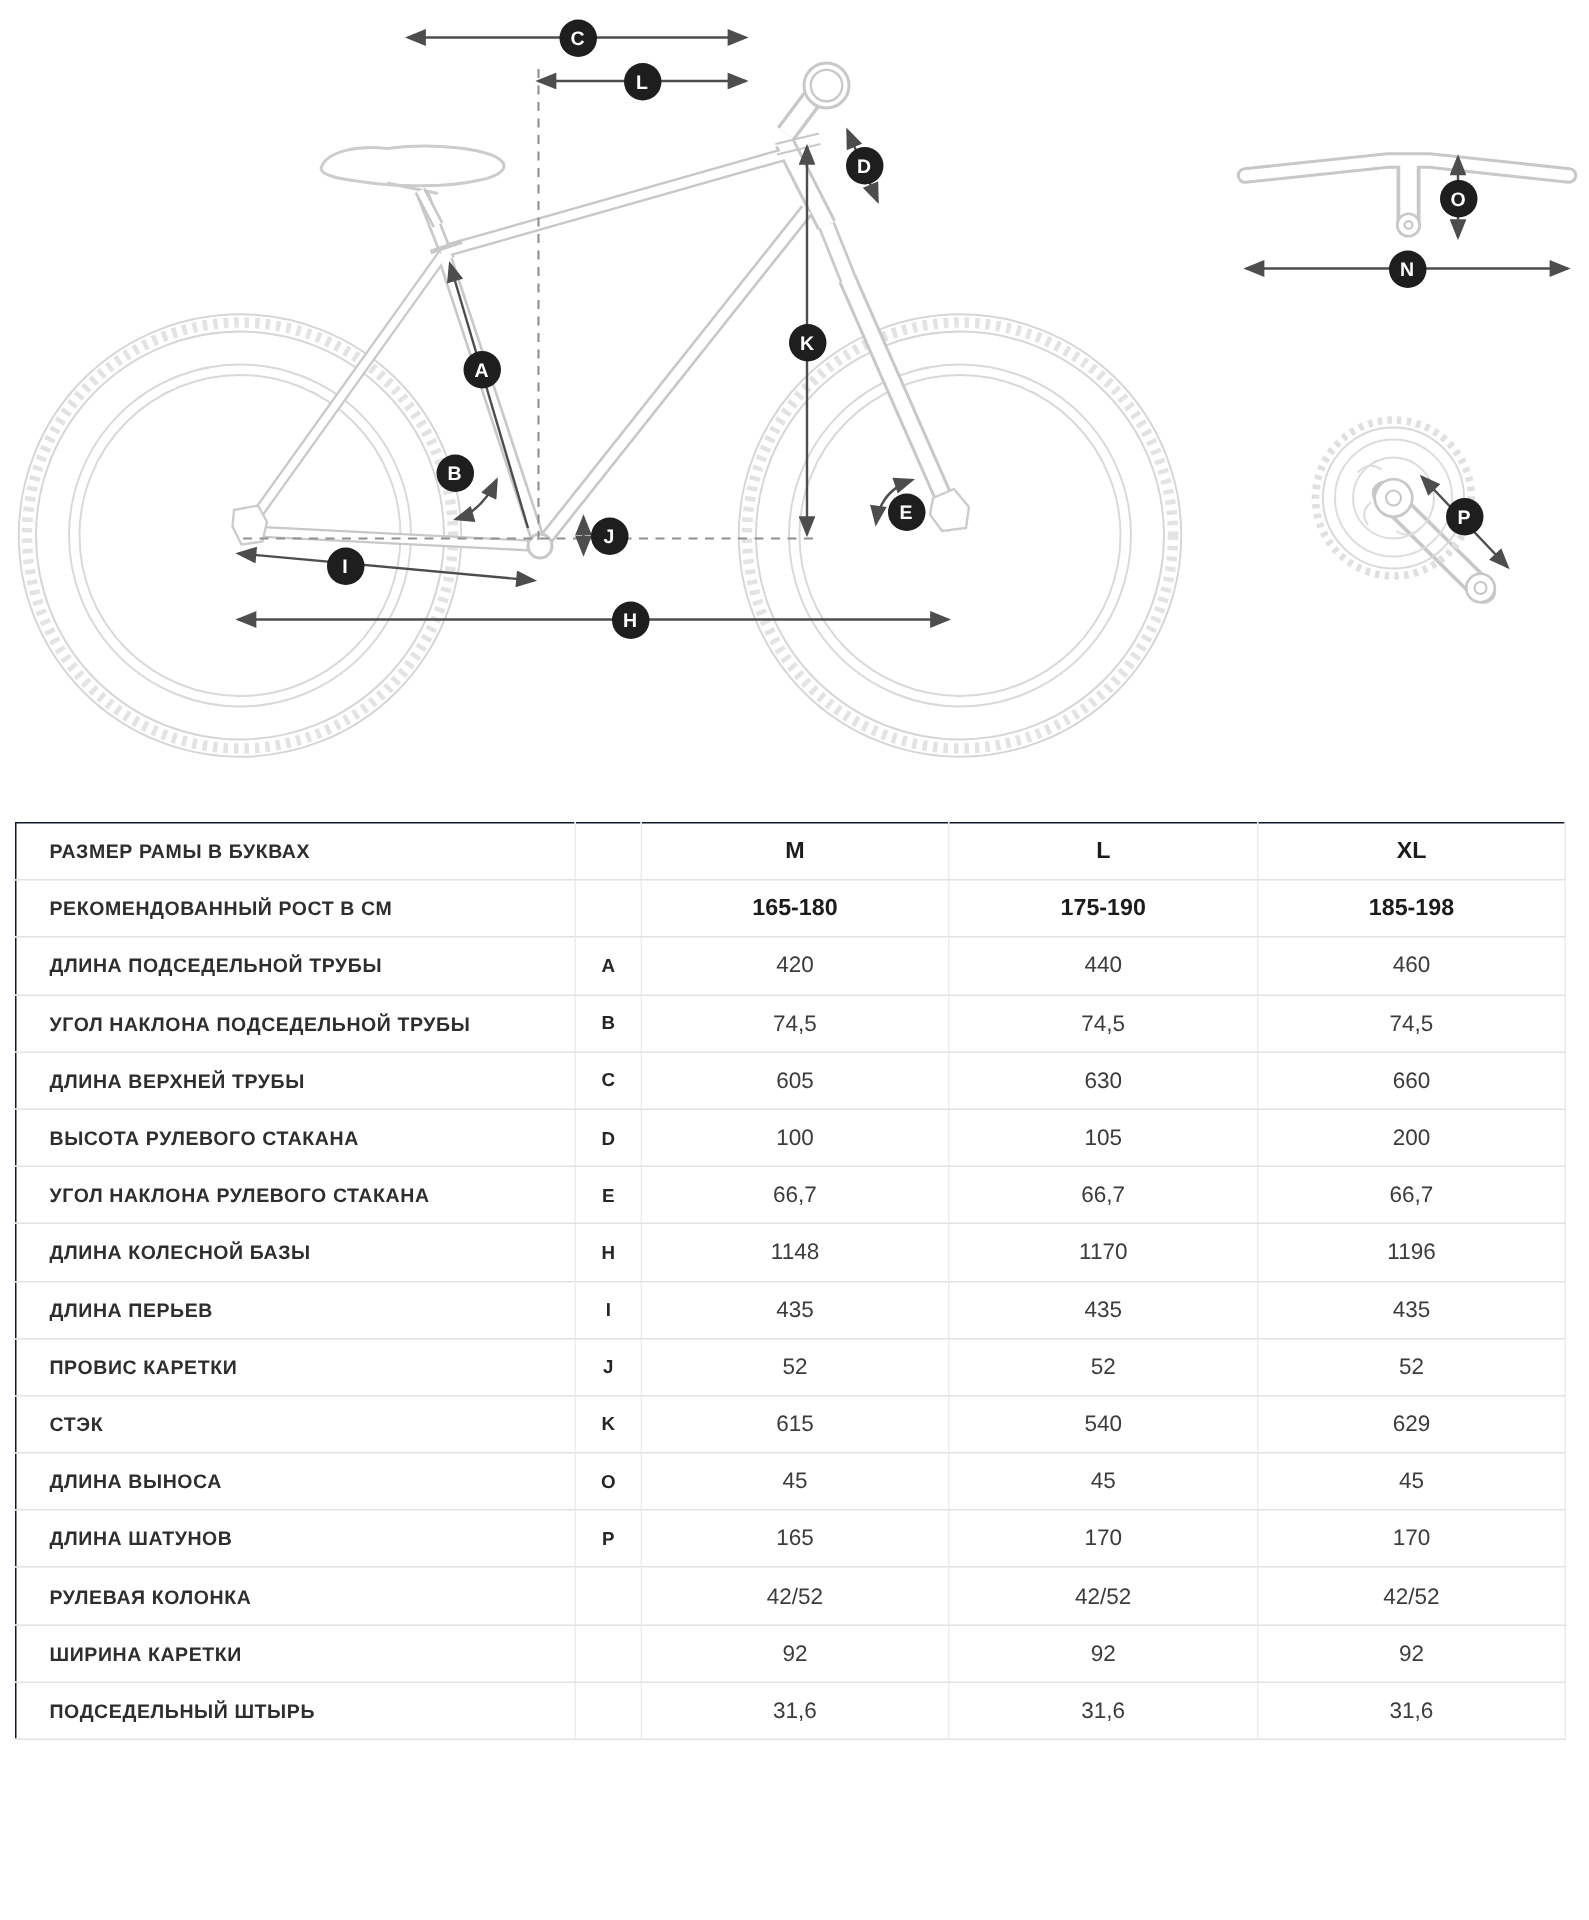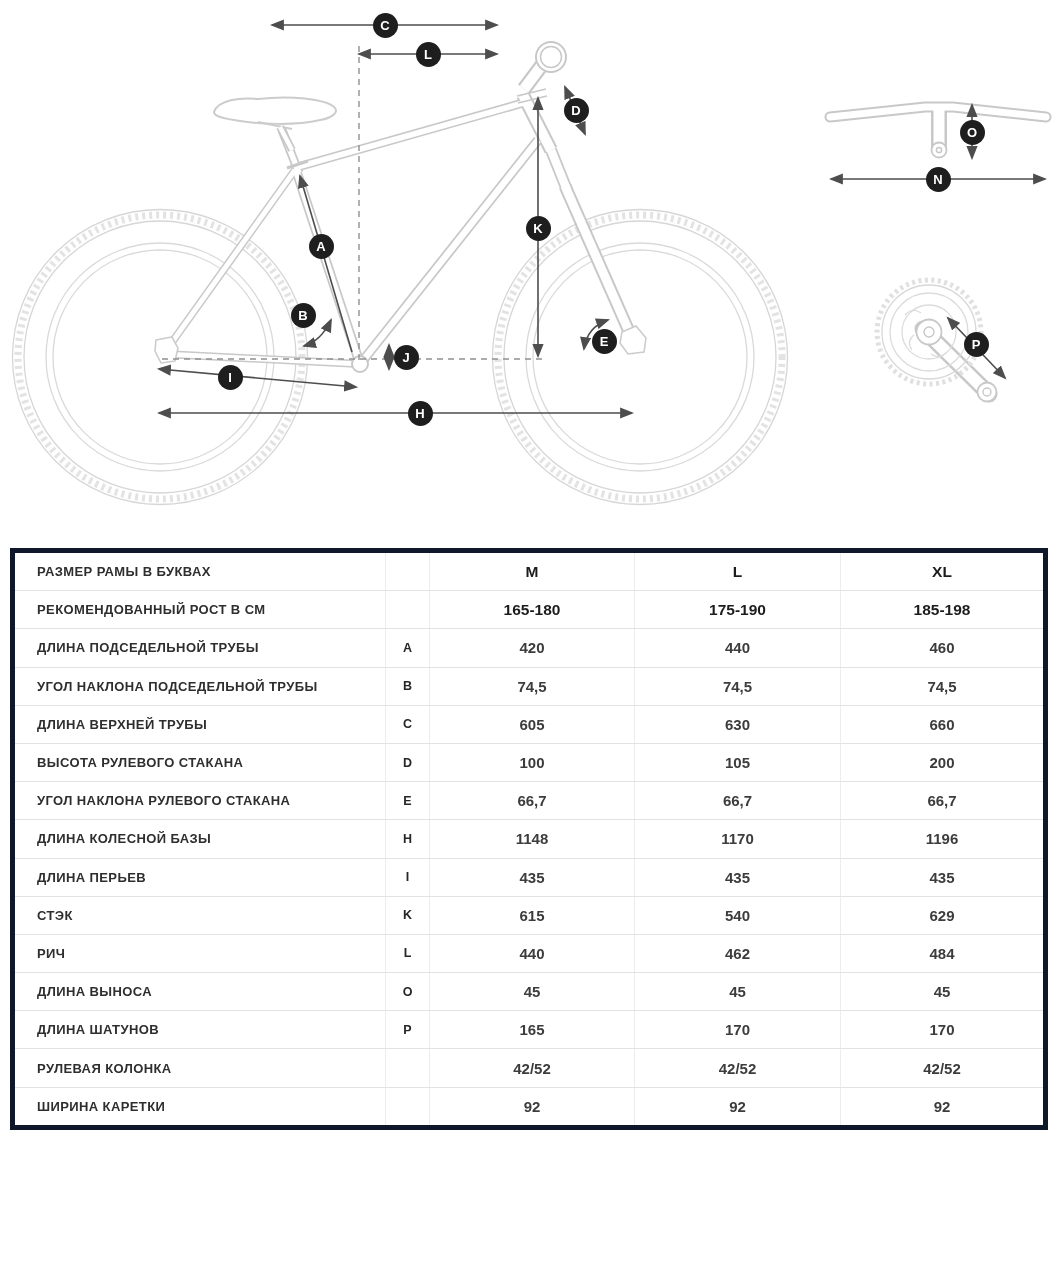--- a/index.html
+++ b/index.html
@@ -13,36 +13,36 @@
     position:absolute;width:25px;height:25px;margin-left:-12.5px;margin-top:-12.5px;
     background:#1e1e1e;color:#fff;border-radius:50%;
     display:flex;align-items:center;justify-content:center;
     font-size:13px;font-weight:700;line-height:1;user-select:none;
   }
 
   
   .spec-table{
     margin-left:10px;margin-top:3px;
     width:1033px;border-collapse:collapse;table-layout:fixed;
-    border:5px solid #0f172a;
+    border:1px solid #0f172a;
   }
   .spec-table td{
     height:37.2px;padding:0;
     border-bottom:1px solid #e2e2e2;border-right:1px solid #ededed;
     vertical-align:middle;white-space:nowrap;overflow:hidden;
   }
   .spec-table td.lbl{
     padding-left:22px;text-align:left;
     font-size:13px;font-weight:700;letter-spacing:.4px;color:#2e2e2e;
   }
   .spec-table td.ltr{
     text-align:center;font-size:12.5px;font-weight:700;color:#262626;
   }
   .spec-table td.val{
-    text-align:center;font-size:15px;font-weight:700;color:#3c3c3c;
+    text-align:center;font-size:15px;font-weight:400;color:#3c3c3c;
   }
   .spec-table tr.hdr td.val{font-size:15.5px;font-weight:700;color:#1c1c1c;}
 </style>
 </head>
 <body>
 
 <div class="page">
 
   <div class="diagram">
     <svg width="1059" height="545" viewBox="0 0 1059 545">
@@ -243,34 +243,34 @@
         <td class="val">1196</td>
       </tr>
       <tr>
         <td class="lbl">ДЛИНА ПЕРЬЕВ</td>
         <td class="ltr">I</td>
         <td class="val">435</td>
         <td class="val">435</td>
         <td class="val">435</td>
       </tr>
       <tr>
+        <td class="lbl">ПРОВИС КАРЕТКИ</td>
+        <td class="ltr">J</td>
+        <td class="val">52</td>
+        <td class="val">52</td>
+        <td class="val">52</td>
+      </tr>
+      <tr>
         <td class="lbl">СТЭК</td>
         <td class="ltr">K</td>
         <td class="val">615</td>
         <td class="val">540</td>
         <td class="val">629</td>
       </tr>
       <tr>
-        <td class="lbl">РИЧ</td>
-        <td class="ltr">L</td>
-        <td class="val">440</td>
-        <td class="val">462</td>
-        <td class="val">484</td>
-      </tr>
-      <tr>
         <td class="lbl">ДЛИНА ВЫНОСА</td>
         <td class="ltr">O</td>
         <td class="val">45</td>
         <td class="val">45</td>
         <td class="val">45</td>
       </tr>
       <tr>
         <td class="lbl">ДЛИНА ШАТУНОВ</td>
         <td class="ltr">P</td>
         <td class="val">165</td>
@@ -284,15 +284,22 @@
         <td class="val">42/52</td>
         <td class="val">42/52</td>
       </tr>
       <tr>
         <td class="lbl">ШИРИНА КАРЕТКИ</td>
         <td class="ltr"></td>
         <td class="val">92</td>
         <td class="val">92</td>
         <td class="val">92</td>
       </tr>
+      <tr>
+        <td class="lbl">ПОДСЕДЕЛЬНЫЙ ШТЫРЬ</td>
+        <td class="ltr"></td>
+        <td class="val">31,6</td>
+        <td class="val">31,6</td>
+        <td class="val">31,6</td>
+      </tr>
     </tbody>
   </table>
 </div>
 
 </body></html>

